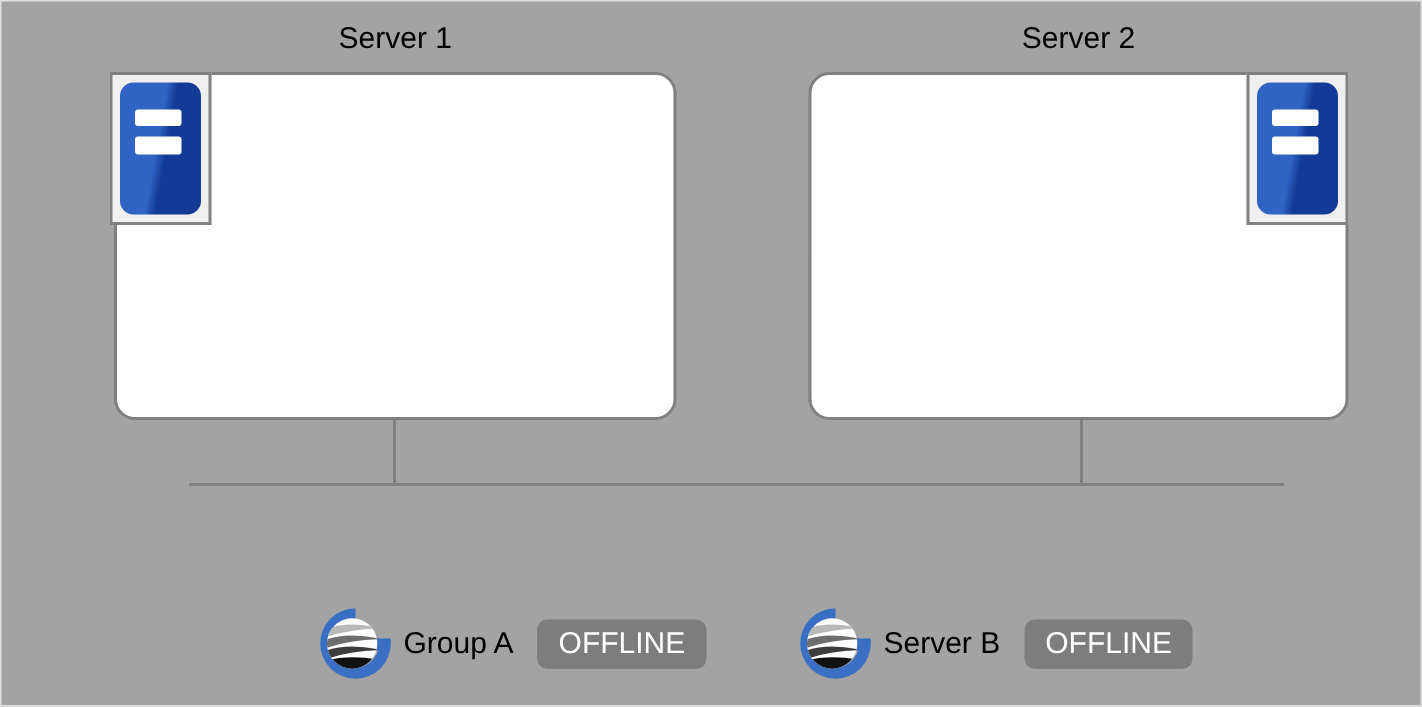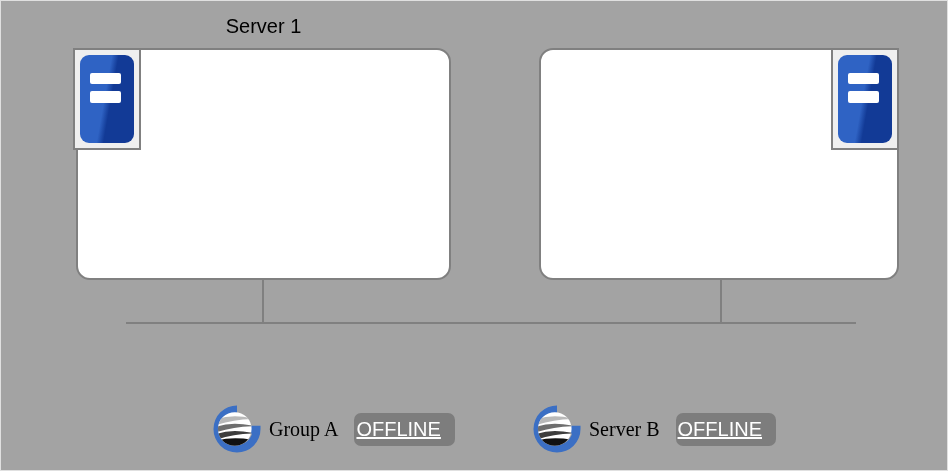--- a/index.html
+++ b/index.html
@@ -108,41 +108,40 @@
     width: 56px;
     height: 56px;
     flex: 0 0 auto;
     display: block;
   }
   .group-label {
     font-size: 20px;
     color: #000000;
     white-space: nowrap;
     margin-left: 4px;
-    font-family: Liberation Serif, serif;
   }
   .status-badge {
     margin-left: 16px;
     background: #7d7d7d;
     color: #ffffff;
     font-size: 20px;
     border-radius: 7px;
-    padding: 5px 14px 6px 2px;
+    padding: 5px 14px 6px 14px;
     white-space: nowrap;
     line-height: 1.1;
-    text-decoration: underline;
   }
 </style>
 </head>
 <body>
 
 <div id="canvas">
 
   <div class="server-title" id="server1-title">Server 1</div>
 
+  <div class="server-title" id="server2-title">Server 2</div>
 
   <div class="server-box" id="server1-box"></div>
 
   <div class="server-box" id="server2-box"></div>
 
   <div class="icon-frame" id="server1-icon-frame">
     <div class="server-glyph">
       <div class="glyph-bar b1"></div>
       <div class="glyph-bar b2"></div>
     </div>

